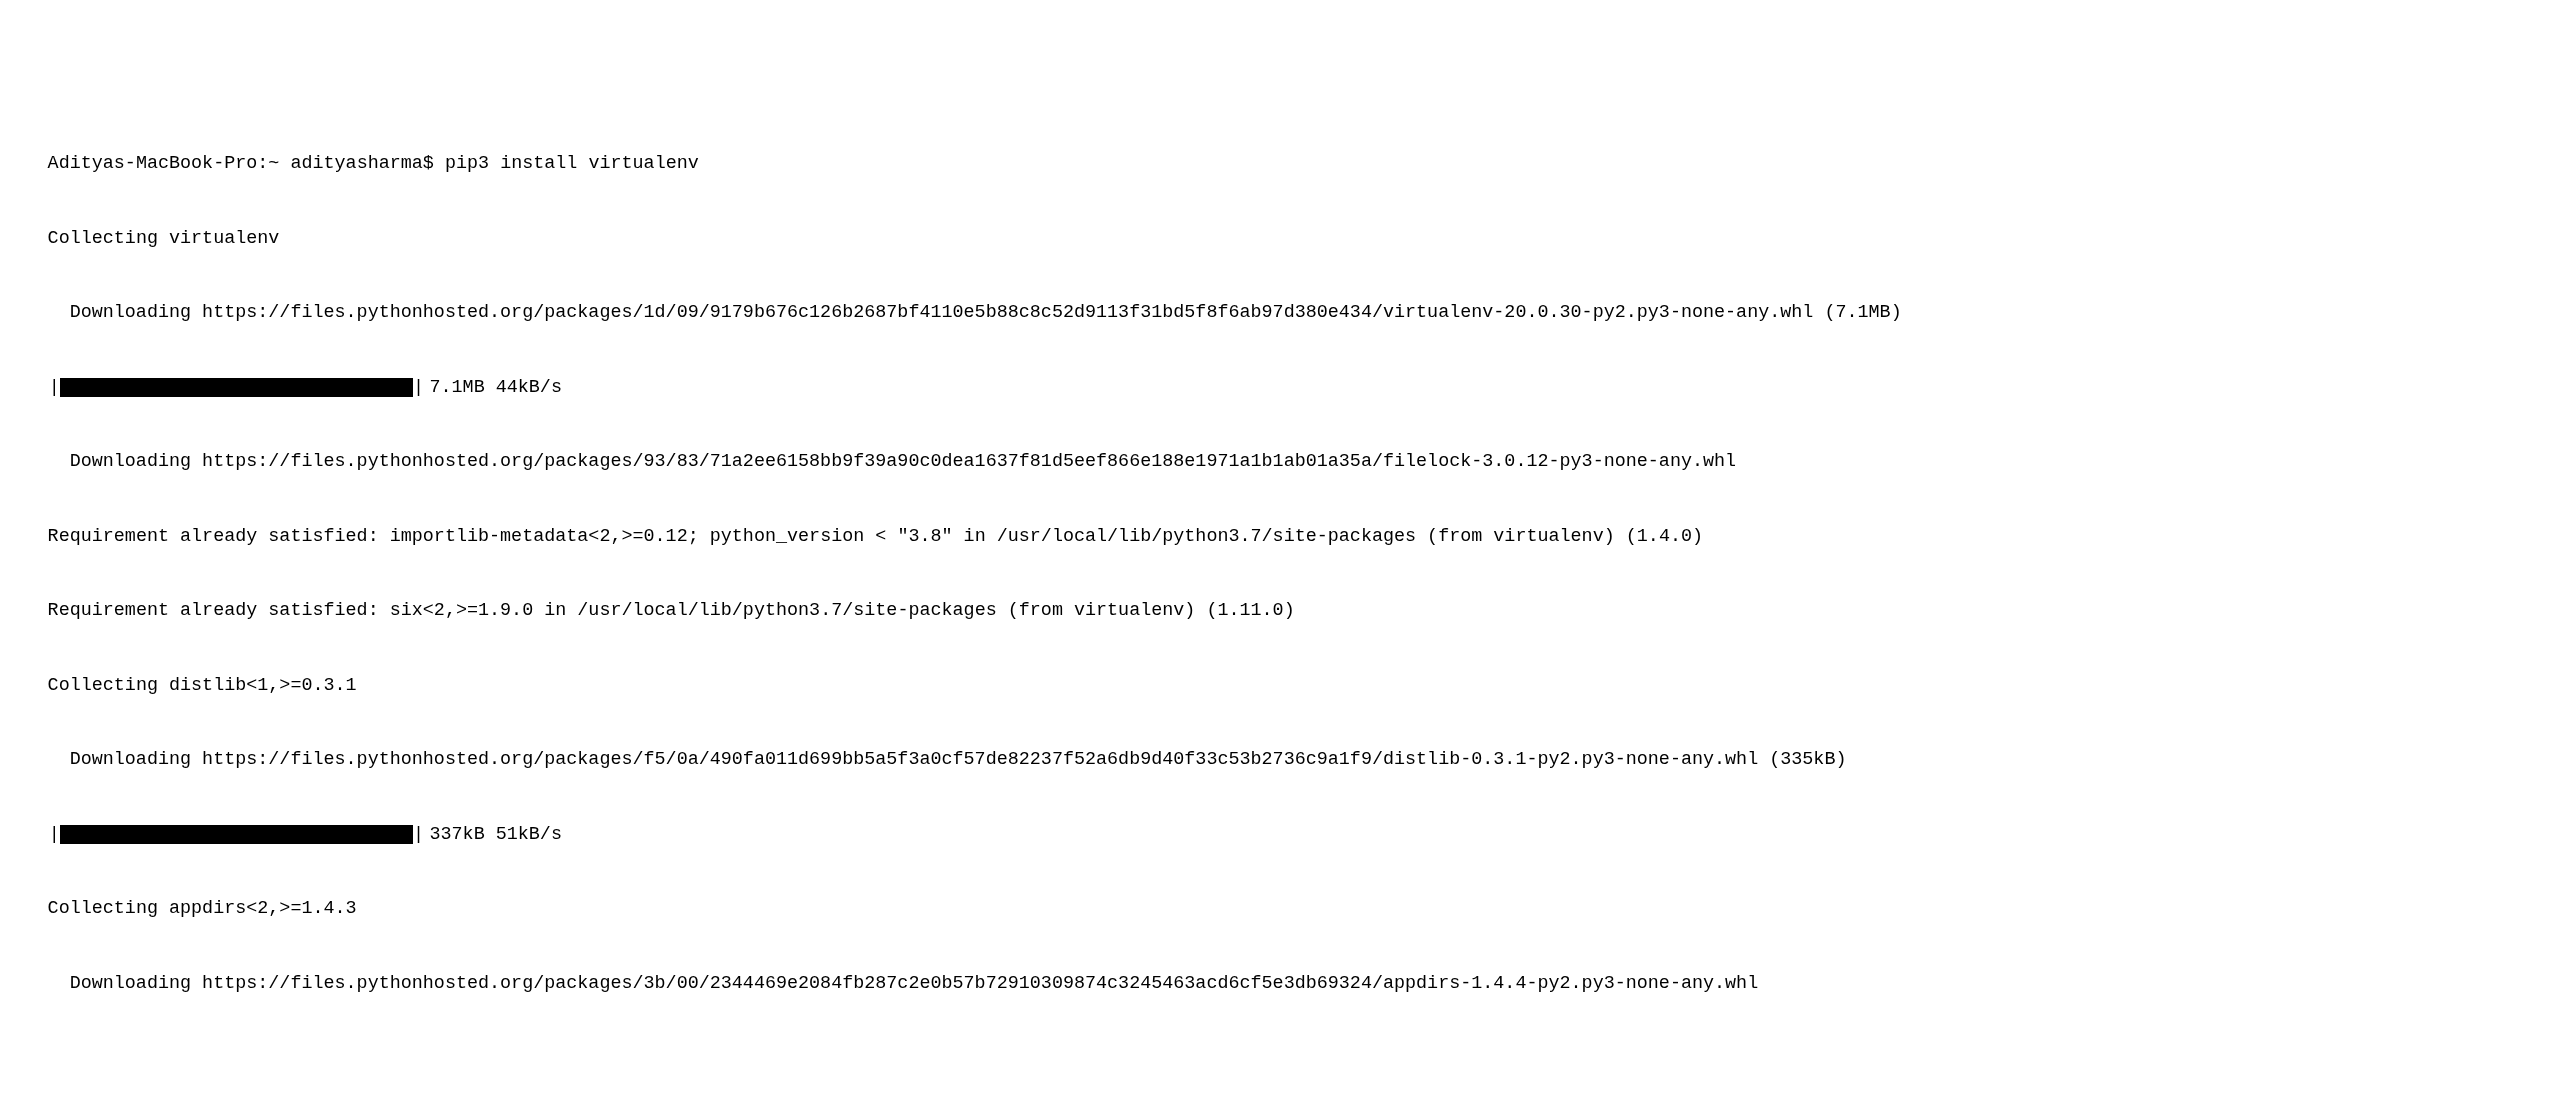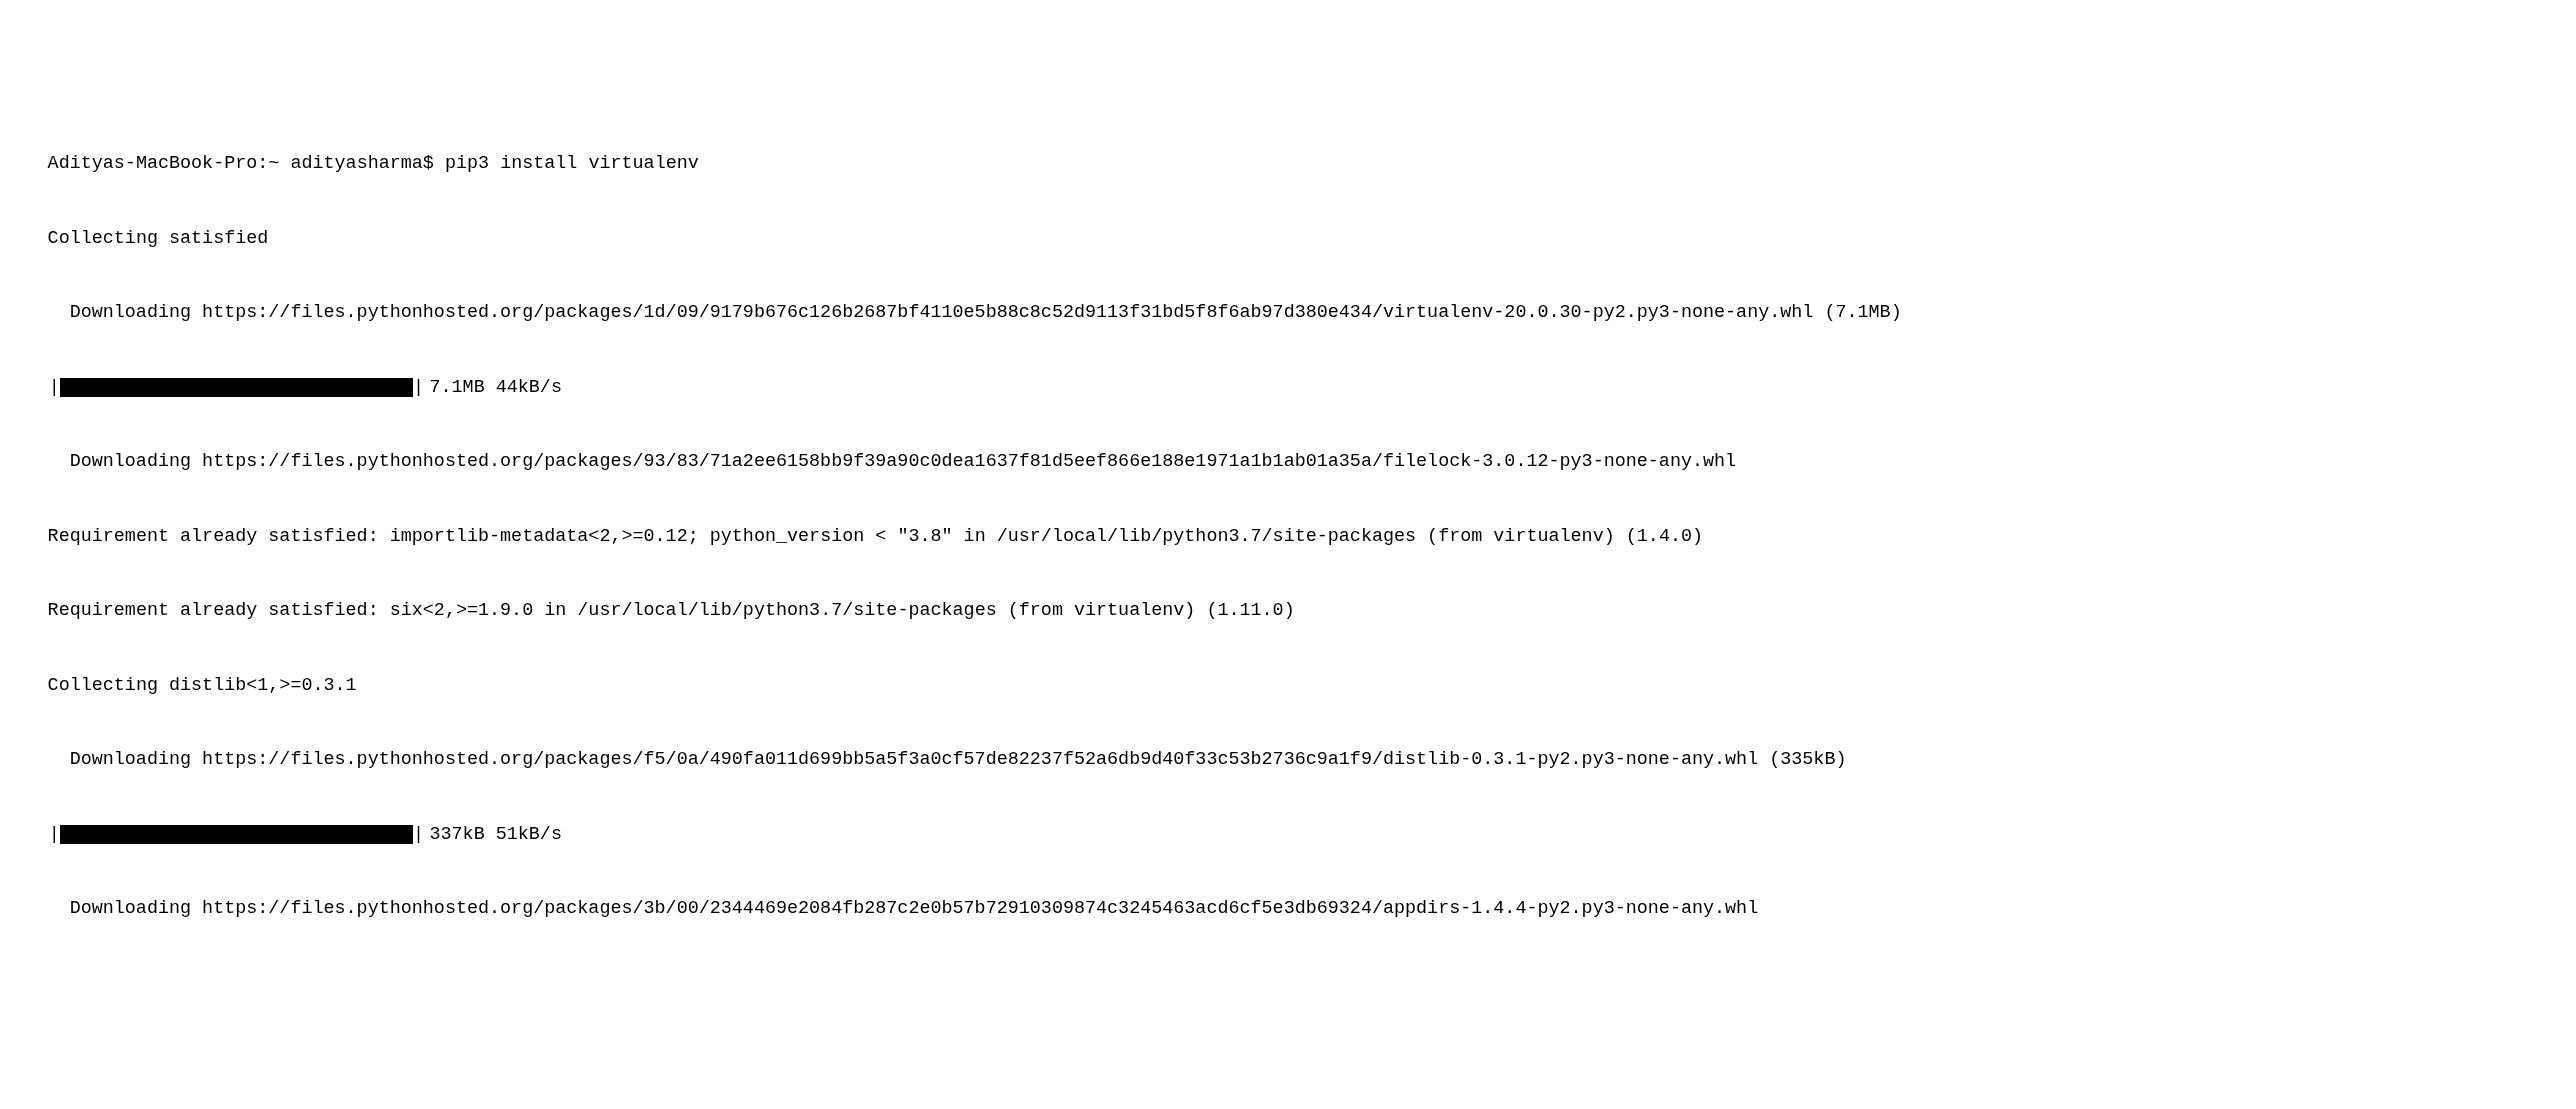--- a/index.html
+++ b/index.html
@@ -52,21 +52,21 @@
       margin-left: 0.5ch;
     }
   </style>
 </head>
 <body>
 
 
 
 <div class="terminal">
   <span class="line"><span>Adityas-MacBook-Pro</span>:<span>~</span> <span>adityasharma</span><span>$</span> <span>pip3 install virtualenv</span></span>
-  <span class="line">Collecting satisfied</span>
+  <span class="line">Collecting virtualenv</span>
   <span class="line indent">Downloading https://files.pythonhosted.org/packages/1d/09/9179b676c126b2687bf4110e5b88c8c52d9113f31bd5f8f6ab97d380e434/virtualenv-20.0.30-py2.py3-none-any.whl (7.1MB)</span>
   <div class="progress-line">
     <span class="progress-bar-wrap">
       <span class="progress-pipe">|</span>
       <span class="progress-bar" style="width: 32ch;"></span>
       <span class="progress-pipe">|</span>
     </span>
     <span class="progress-stats">7.1MB 44kB/s</span>
   </div>
   <span class="line indent">Downloading https://files.pythonhosted.org/packages/93/83/71a2ee6158bb9f39a90c0dea1637f81d5eef866e188e1971a1b1ab01a35a/filelock-3.0.12-py3-none-any.whl</span>
@@ -75,20 +75,21 @@
   <span class="line">Collecting distlib&lt;1,&gt;=0.3.1</span>
   <span class="line indent">Downloading https://files.pythonhosted.org/packages/f5/0a/490fa011d699bb5a5f3a0cf57de82237f52a6db9d40f33c53b2736c9a1f9/distlib-0.3.1-py2.py3-none-any.whl (335kB)</span>
   <div class="progress-line">
     <span class="progress-bar-wrap">
       <span class="progress-pipe">|</span>
       <span class="progress-bar" style="width: 32ch;"></span>
       <span class="progress-pipe">|</span>
     </span>
     <span class="progress-stats">337kB 51kB/s</span>
   </div>
+  <span class="line">Collecting appdirs&lt;2,&gt;=1.4.3</span>
   <span class="line indent">Downloading https://files.pythonhosted.org/packages/3b/00/2344469e2084fb287c2e0b57b72910309874c3245463acd6cf5e3db69324/appdirs-1.4.4-py2.py3-none-any.whl</span>
   
   
   
   
 </div>
 
 
 
 

